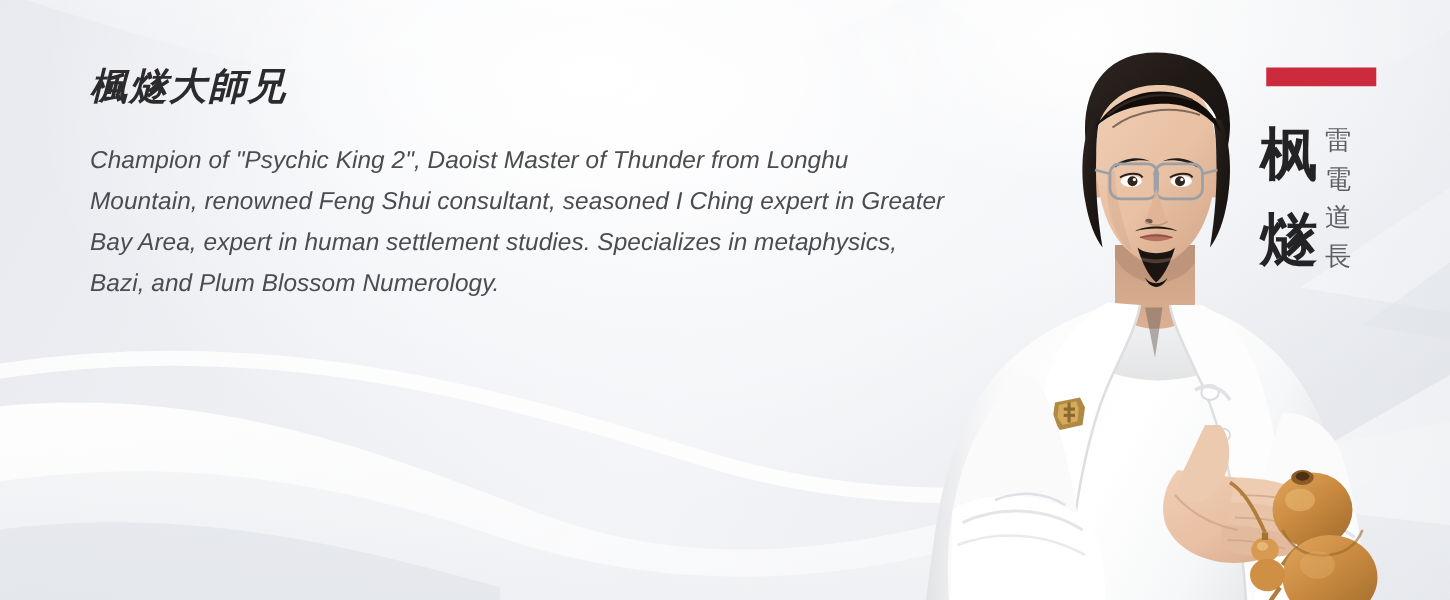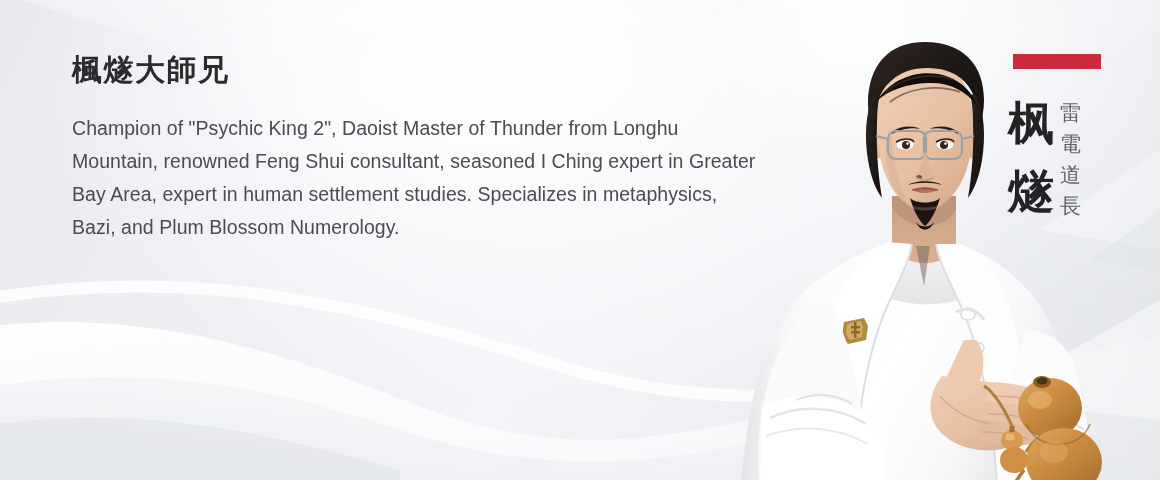--- a/index.html
+++ b/index.html
@@ -36,20 +36,21 @@
     height: 480px;
     display: block;
   }
 
   
   .text-col {
     position: absolute;
     left: 72px;
     top: 52px;
     width: 700px;
+    font-style: italic;
   }
   .title {
     font-size: 30px;
     font-weight: 700;
     color: #2b2b2d;
     letter-spacing: 1.5px;
     line-height: 1.2;
     margin: 0;
     white-space: nowrap;
   }

